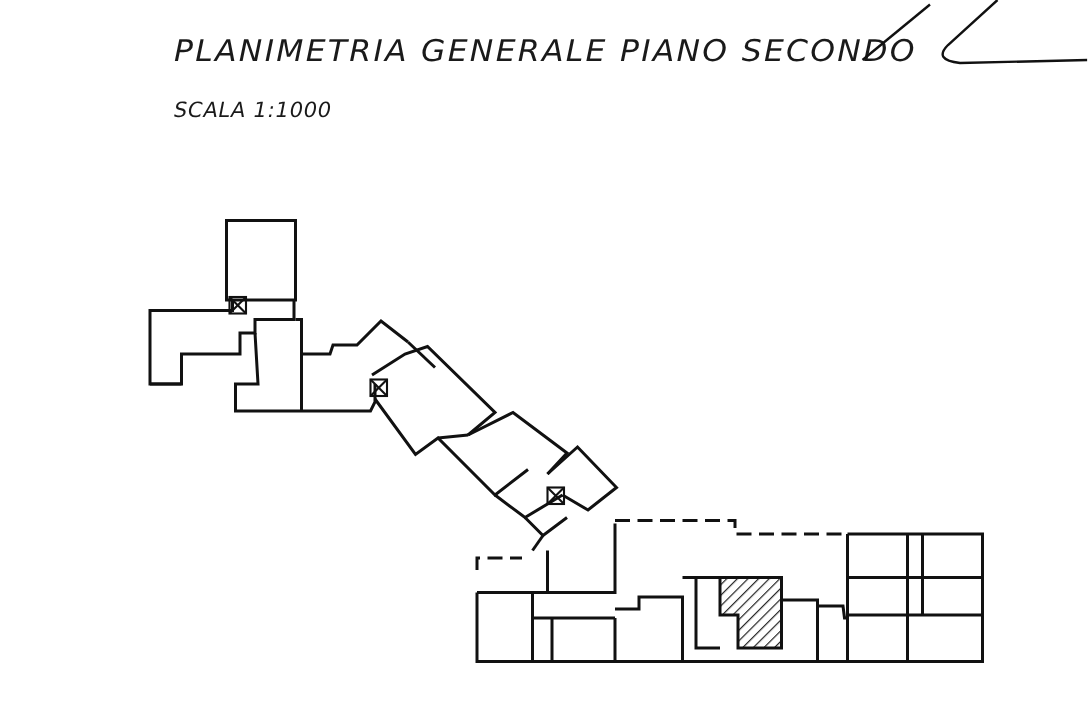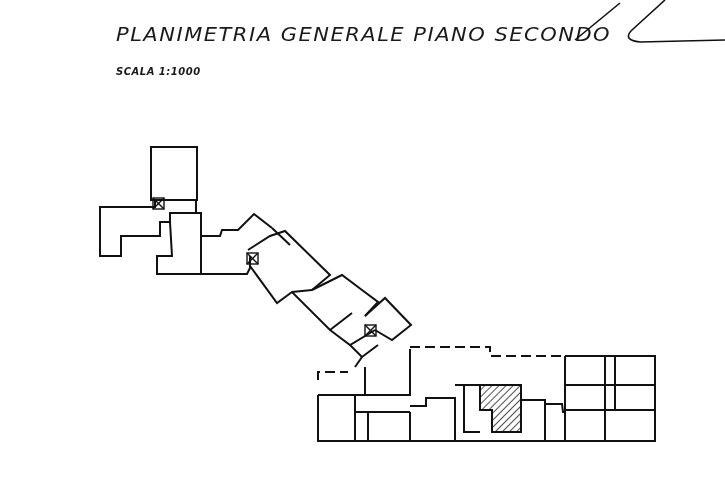--- a/index.html
+++ b/index.html
@@ -1,18 +1,18 @@
 <!DOCTYPE html>
 <html><head>
 <meta charset="utf-8">
 <style>
   html, body { margin: 0; padding: 0; background: #ffffff; }
   body { width: 725px; height: 479px; position: relative; overflow: hidden; font-family: "DejaVu Sans", sans-serif; }
   .title { position: absolute; left: 116px; top: 22px; font-size: 21px; font-style: italic; letter-spacing: 1.5px; color: #1a1a1a; transform: scaleY(0.95); white-space: nowrap; }
-  .scale { position: absolute; left: 116px; top: 66px; font-size: 10px; font-style: italic; font-weight: bold; color: #1a1a1a; letter-spacing: 0.5px; }
+  .scale { position: absolute; left: 116px; top: 66px; font-size: 14px; font-style: italic; font-weight: normal; color: #1a1a1a; letter-spacing: 0.5px; }
   svg.plan { position: absolute; left: 0; top: 0; }
 </style>
 </head>
 <body>
 
 <div class="title">PLANIMETRIA GENERALE PIANO SECONDO</div>
 <div class="scale">SCALA 1:1000</div>
 
 <svg class="plan" width="725" height="479" viewBox="0 0 725 479">
   <defs>

